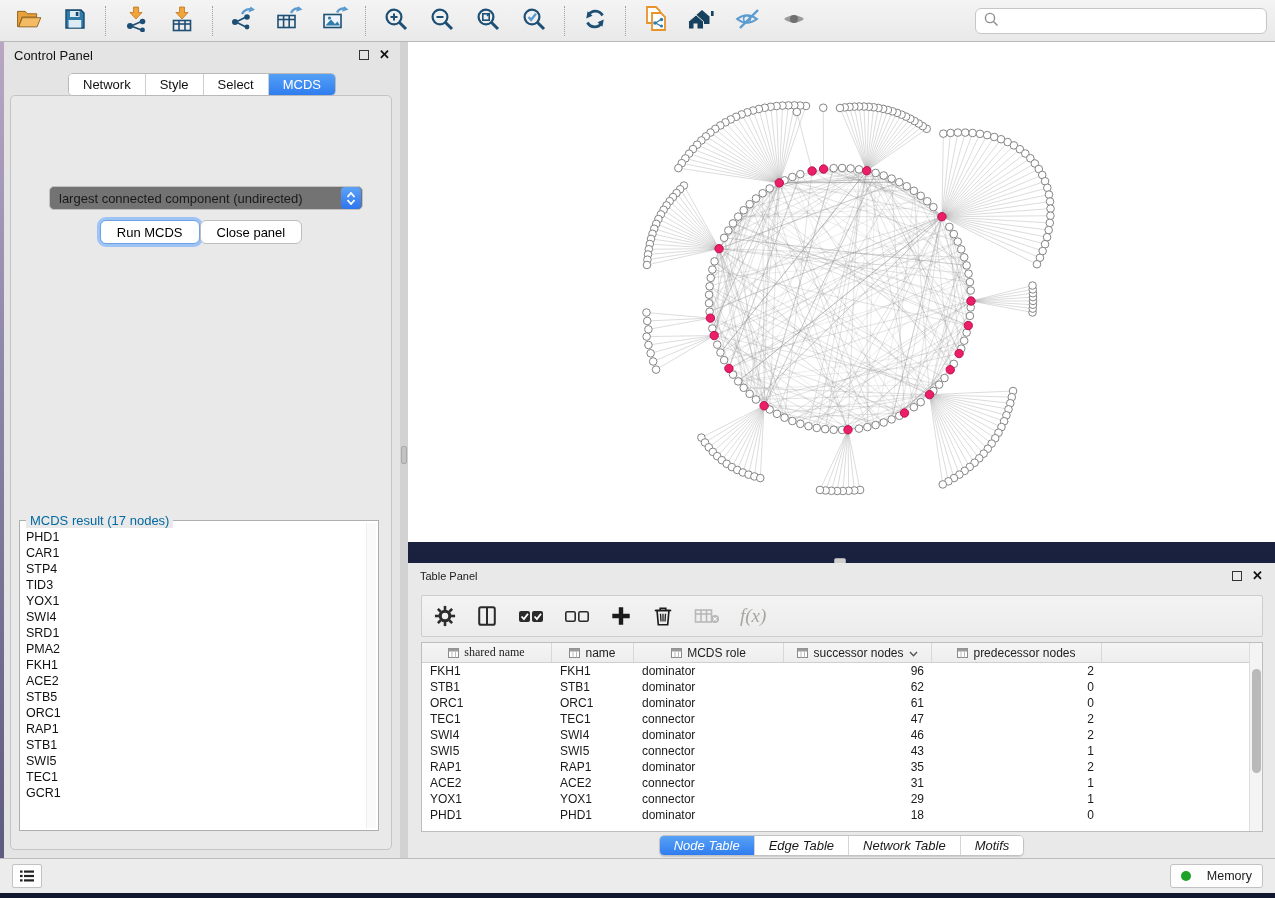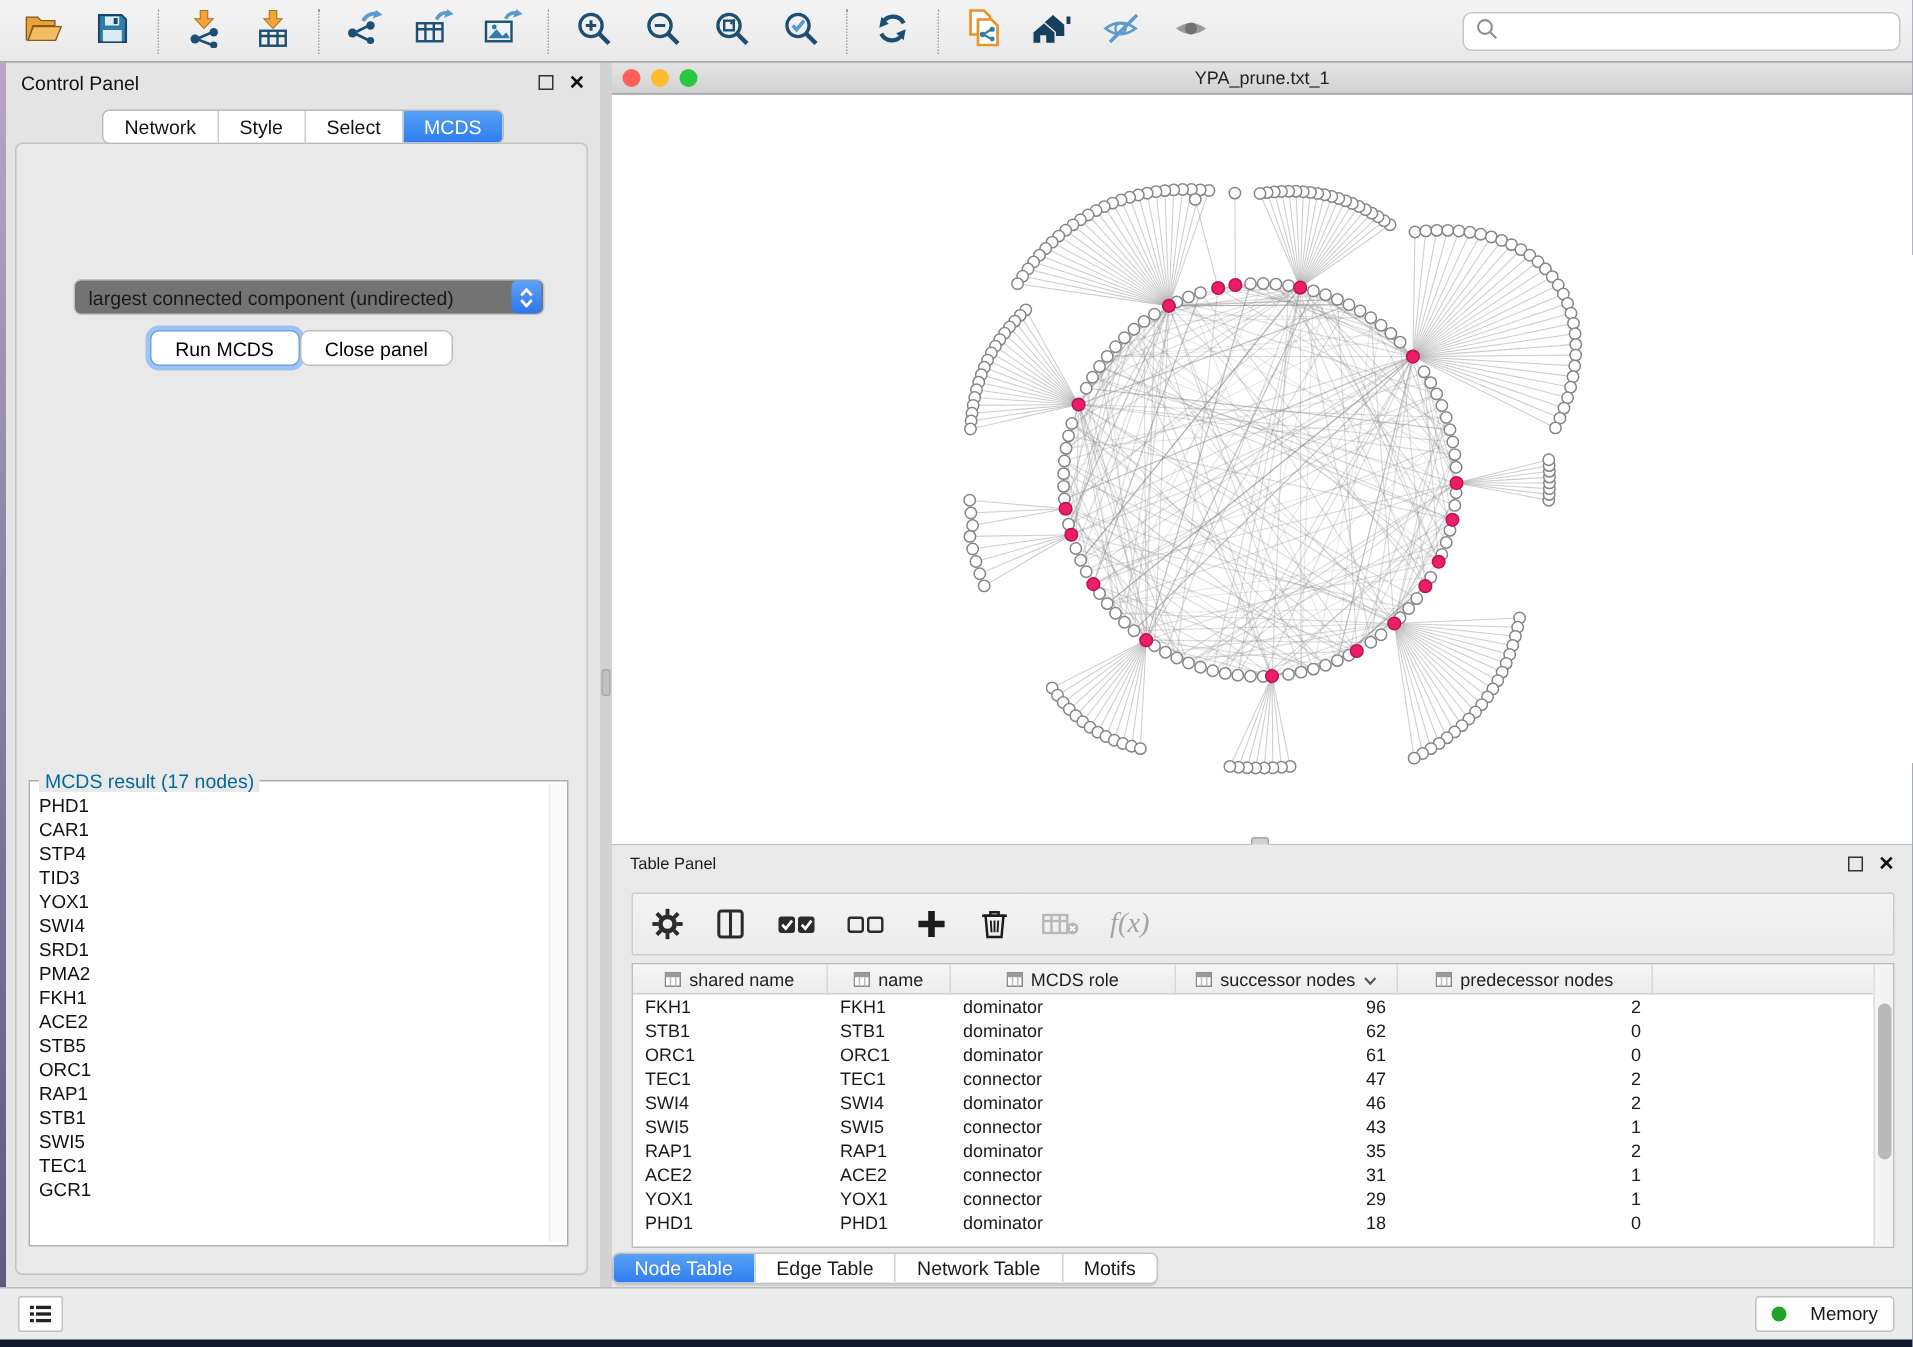--- a/index.html
+++ b/index.html
@@ -110,21 +110,21 @@
   }
   .nt-inner { position:absolute; left:0; top:0; right:13px; bottom:0; }
   .nt-header { display:flex; height:20px; background:linear-gradient(180deg,#f5f5f5,#ededed); border-bottom:1px solid #cfcfcf; }
   .nt-th { display:flex; align-items:center; justify-content:center; gap:5px;
     font-size:12px; color:#222; border-right:1px solid #d8d8d8; height:100%; }
   .nt-row { display:flex; height:16px; }
   .nt-td { font-size:12px; line-height:16px; padding:0 8px; white-space:nowrap; overflow:hidden; }
   .nt-td.num { text-align:right; }
   .nt-scroll { position:absolute; right:0; top:0; bottom:0; width:13px; background:#f4f4f4; border-left:1px solid #ddd; }
   .nt-thumb { position:absolute; left:2px; top:26px; width:9px; height:104px; background:#b9b9b9; border-radius:5px; }
-  .tp-tabs { position:absolute; left:0; right:0; top:272px; display:flex; justify-content:flex-start; }
+  .tp-tabs { position:absolute; left:0; right:0; top:272px; display:flex; justify-content:center;font-style:italic; }
   .tp-tabgroup { display:flex; border:1px solid #c3c3c3; border-radius:5px; overflow:hidden; background:#fff; box-shadow:0 1px 1px rgba(0,0,0,.12); }
   .tp-tab { padding:2px 14px; font-size:13px; background:#fff; border-left:1px solid #d4d4d4; }
   .tp-tab:first-child { border-left:none; }
   .tp-tab.selected { background:linear-gradient(180deg,#58a1f6,#2f7df0); color:#fff; }
   
   .statusbar {
     position:absolute; left:0; top:858px; width:1275px; height:35px;
     background:#ececec; border-top:1px solid #bdbdbd; z-index:5;
     display:flex; align-items:center; padding:0 12px;
   }
@@ -351,28 +351,20 @@
       <div class="mcds-scroll"></div>
     </div>
   </div>
 </div>
 
 <div class="v-splitter">
     <div class="handle"></div>
   </div>
 
 <div class="net-window">
-  <div class="net-titlebar">
-    <span class="lights">
-      <span class="light" style="background:#FF5F57"></span>
-      <span class="light" style="background:#FEBC2E"></span>
-      <span class="light" style="background:#28C840"></span>
-    </span>
-    <span class="net-title">YPA_prune.txt_1</span>
-  </div>
   <div class="net-canvas">
     <svg id="netsvg" width="867" height="500" viewBox="0 0 867 500">
         <g>
           <line x1="371.30821939929814" y1="140.90733112071086" x2="491.2836608048346" y2="140.1819895667739" stroke="#8c8c8c" stroke-opacity="0.32" stroke-width="0.75"></line>
           <line x1="371.30821939929814" y1="140.90733112071086" x2="491.2836608048346" y2="140.1819895667739" stroke="#8c8c8c" stroke-opacity="0.32" stroke-width="0.75"></line>
           <line x1="371.30821939929814" y1="140.90733112071086" x2="467.6097394629609" y2="383.067229902858" stroke="#8c8c8c" stroke-opacity="0.32" stroke-width="0.75"></line>
           <line x1="371.30821939929814" y1="140.90733112071086" x2="347.9755232283207" y2="357.5031706128992" stroke="#8c8c8c" stroke-opacity="0.32" stroke-width="0.75"></line>
           <line x1="371.30821939929814" y1="140.90733112071086" x2="316.1572907143669" y2="195.83247017114144" stroke="#8c8c8c" stroke-opacity="0.32" stroke-width="0.75"></line>
           <line x1="371.30821939929814" y1="140.90733112071086" x2="335.6958224243568" y2="168.19400143301706" stroke="#8c8c8c" stroke-opacity="0.32" stroke-width="0.75"></line>
           <line x1="371.30821939929814" y1="140.90733112071086" x2="301.61787182717353" y2="269.7082907239589" stroke="#8c8c8c" stroke-opacity="0.32" stroke-width="0.75"></line>
@@ -1130,21 +1122,21 @@
           </g>
           <circle cx="21" cy="13" r="4" fill="#b8b8b8"></circle>
           <path d="M19.4 11.4 l3.2 3.2 M22.6 11.4 l-3.2 3.2" stroke="#fff" stroke-width="1.2"></path>
         </svg>
       </span>
     <span class="fx">f(x)</span>
   </div>
   <div class="node-table">
     <div class="nt-inner">
       <div class="nt-header" id="nt-header">
-          <div class="nt-th" style="width: 130px;">
+          <div class="nt-th" style="width: 130px; font-family: Liberation Serif, serif;">
             <svg width="11" height="10" viewBox="0 0 11 10">
               <rect x="0.5" y="0.5" width="10" height="9" fill="#fff" stroke="#8a8a8a"></rect>
               <rect x="0.5" y="0.5" width="10" height="3" fill="#9a9a9a"></rect>
               <line x1="4" y1="3.5" x2="4" y2="9.5" stroke="#bbb"></line>
               <line x1="7.5" y1="3.5" x2="7.5" y2="9.5" stroke="#bbb"></line>
             </svg>
             <span>shared name</span>
           </div>
           <div class="nt-th" style="width: 82px;">
             <svg width="11" height="10" viewBox="0 0 11 10">

